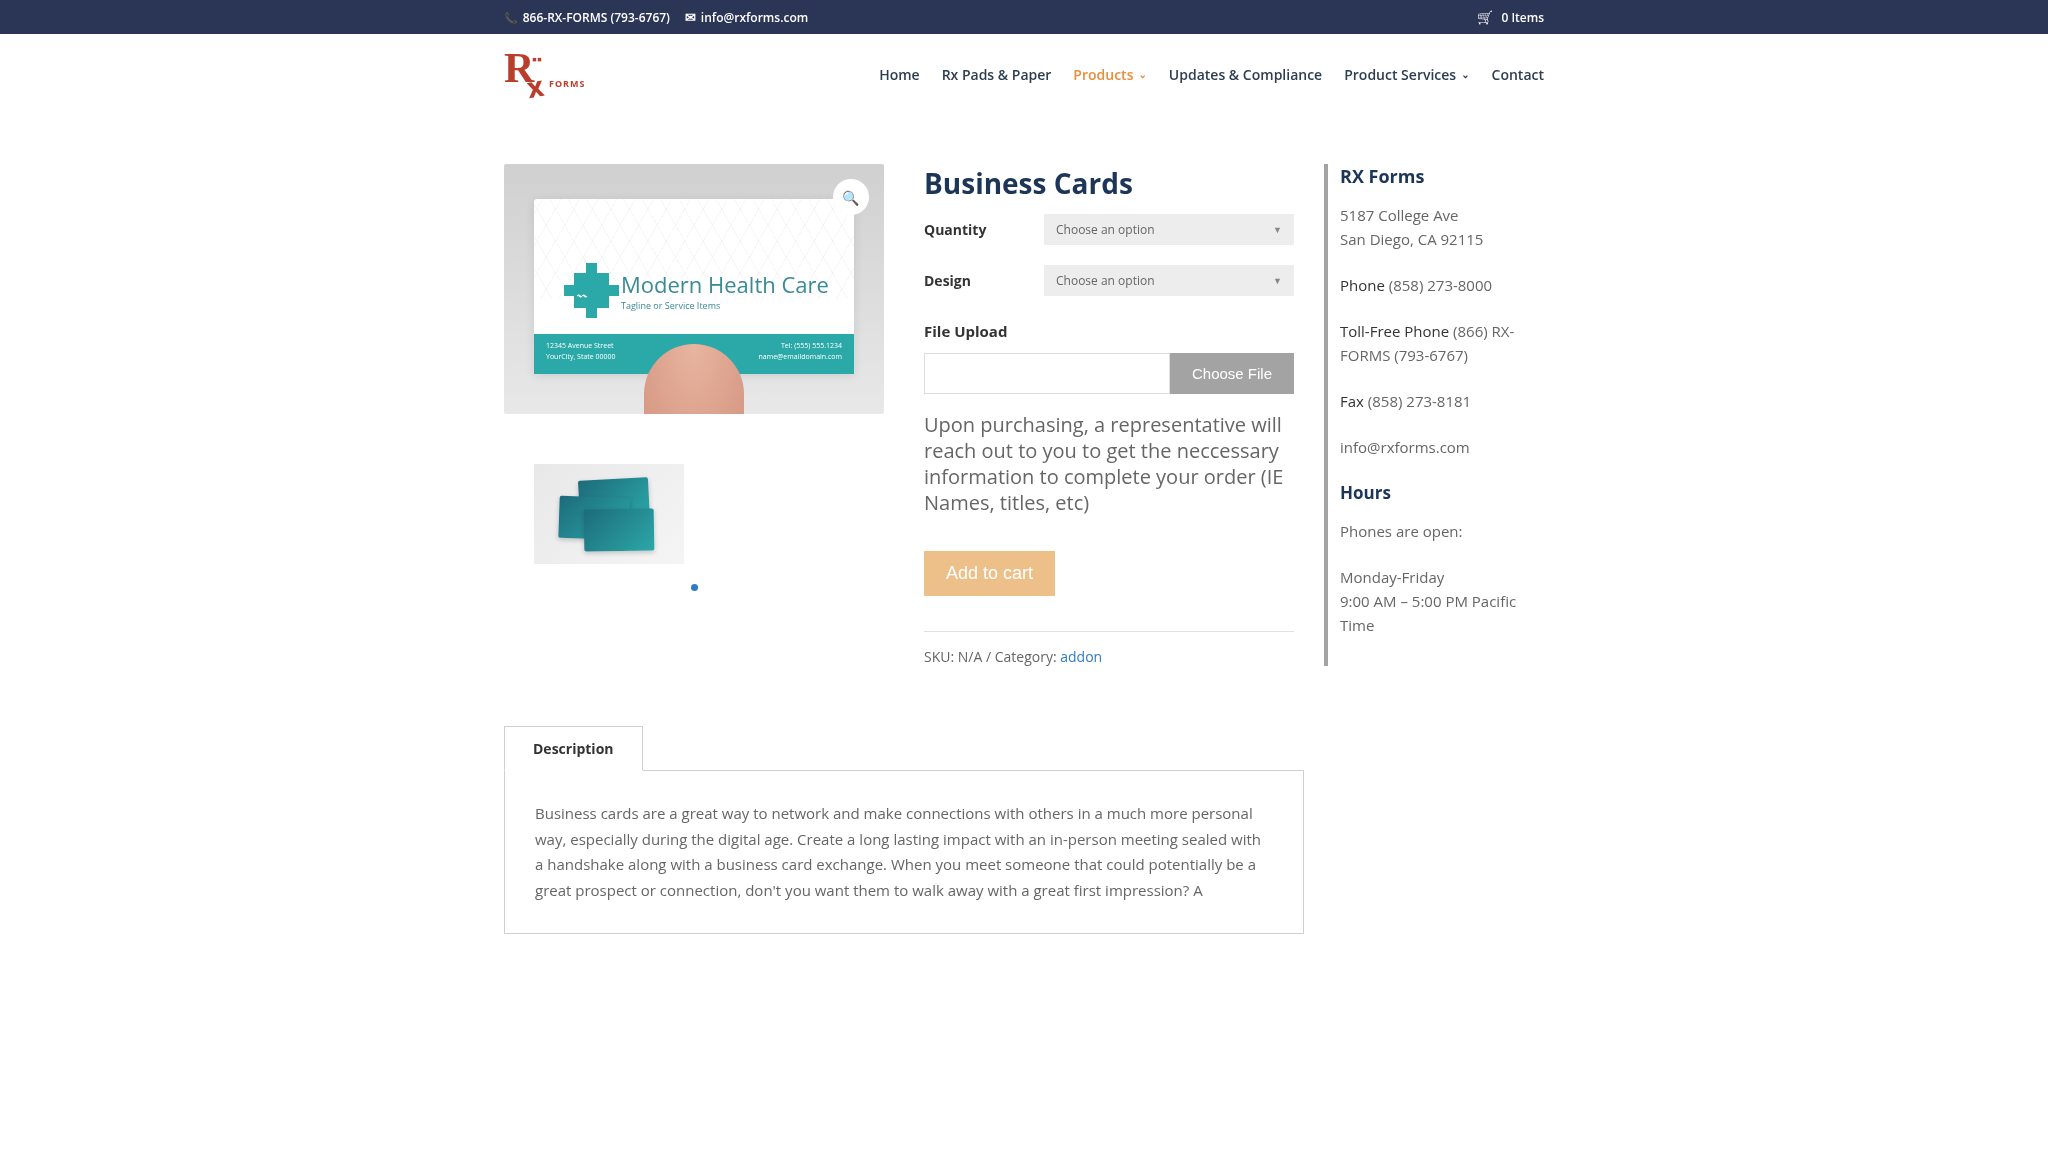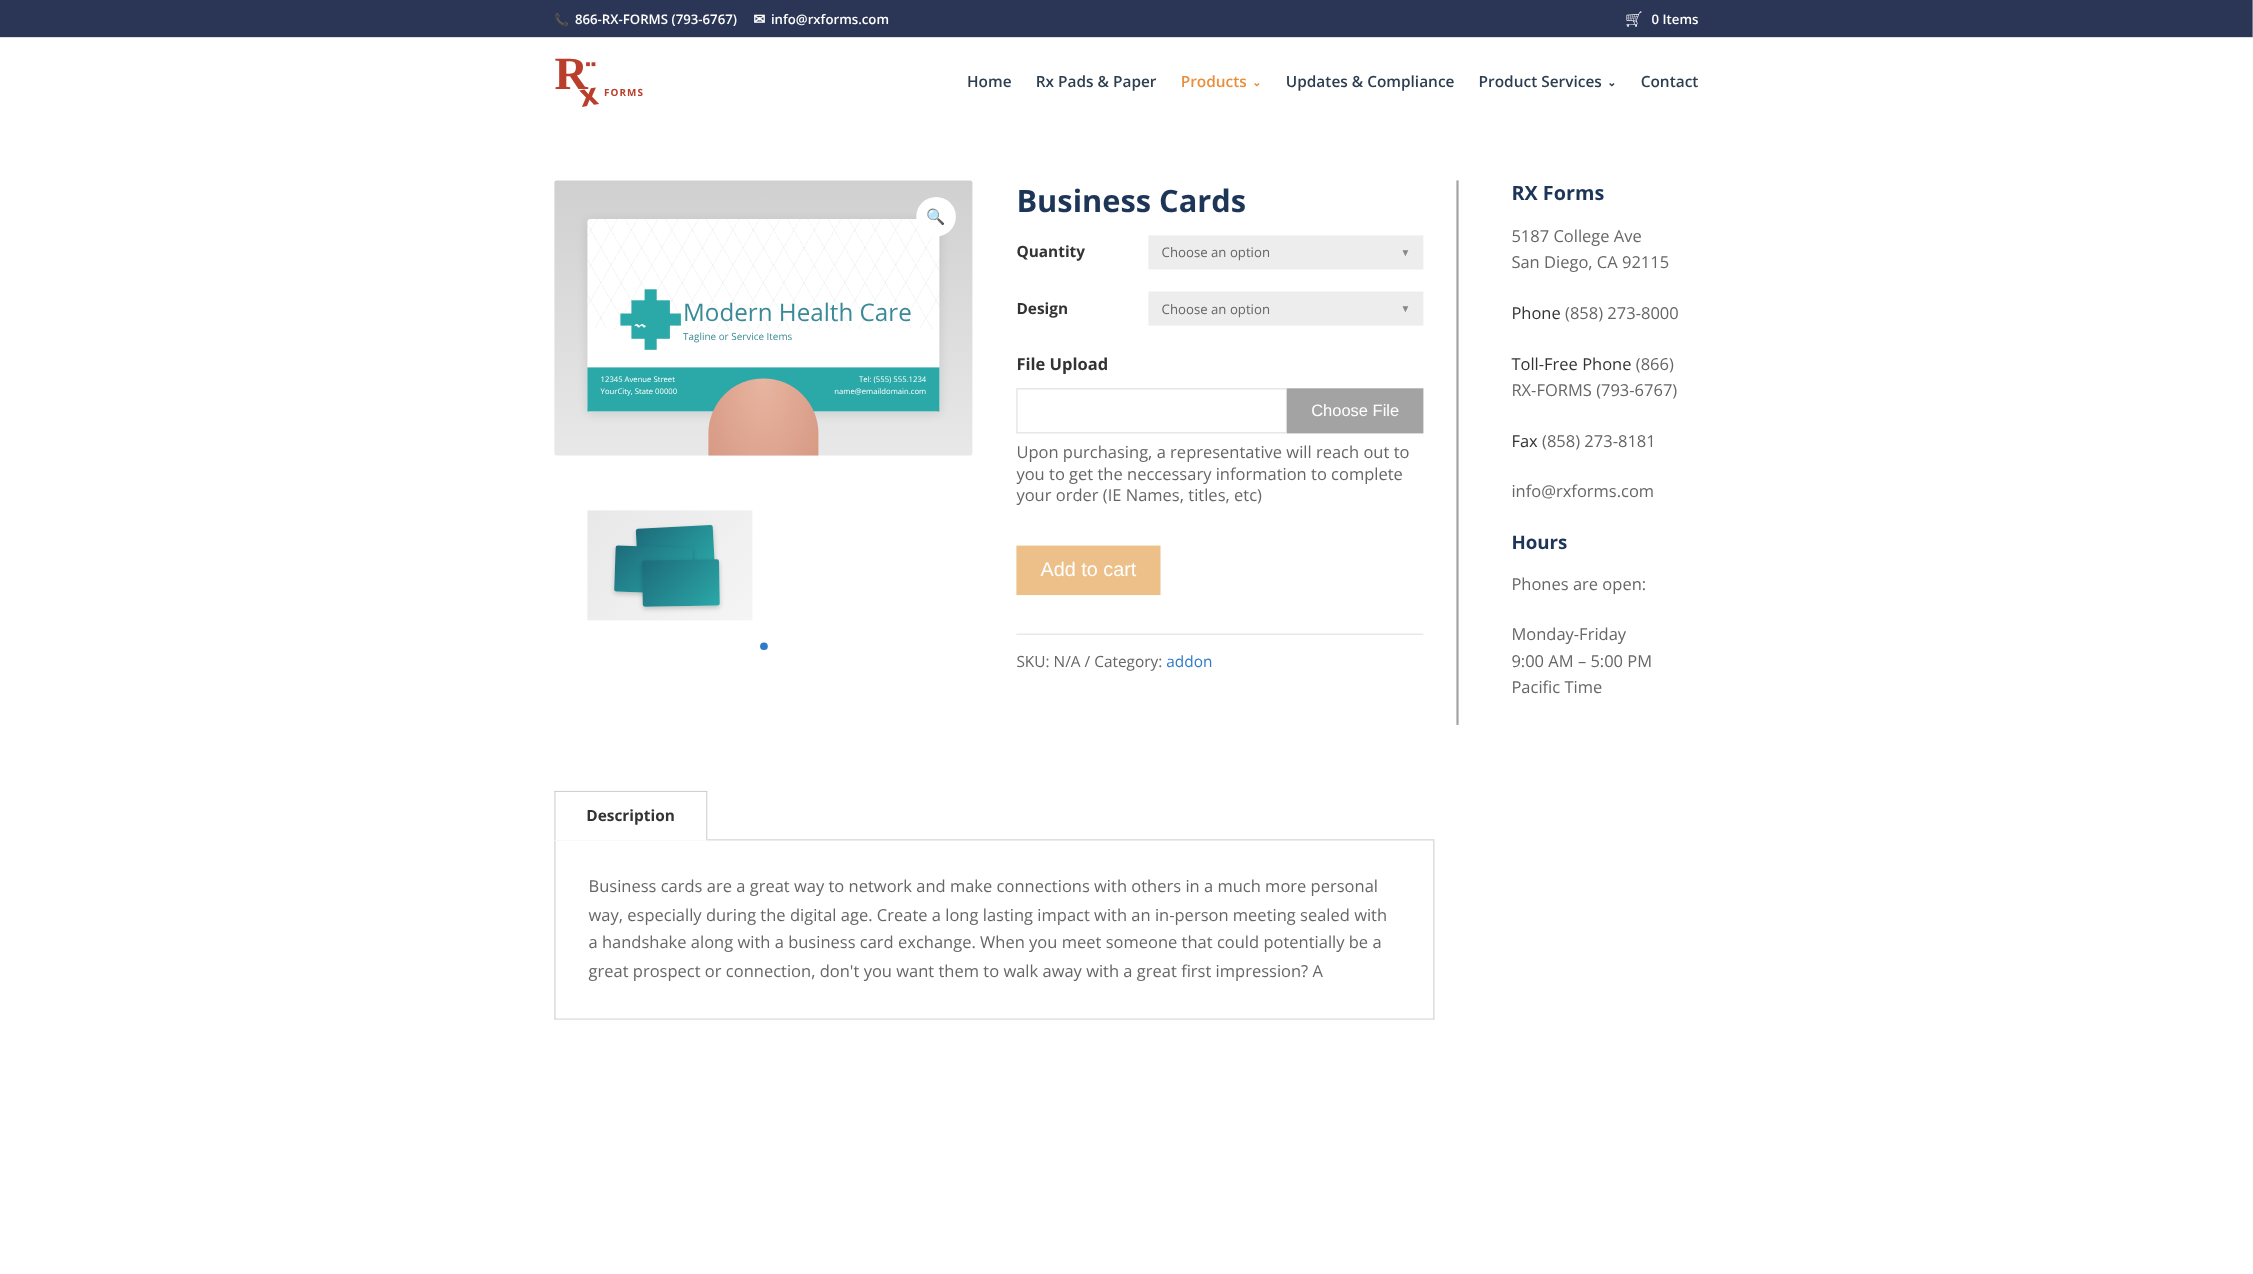--- a/index.html
+++ b/index.html
@@ -64,30 +64,30 @@
     .variation-label { flex: 0 0 120px; font-weight: 700; color: #333; font-size: 14px; }
     .variation-select { flex: 1; position: relative; }
     .select-box { background: #ededed; padding: 7px 12px; font-size: 12px; color: #666; cursor: pointer; display: flex; justify-content: space-between; align-items: center; }
     .select-arrow { font-size: 9px; color: #888; }
     
     .file-upload-section { margin-bottom: 20px; }
     .file-upload-label { font-weight: 700; color: #333; font-size: 15px; margin-bottom: 12px; display: block; }
     .file-upload-row { display: flex; }
     .file-upload-input { flex: 1; border: 1px solid #ddd; padding: 10px; font-size: 14px; }
     .file-upload-btn { background: #a3a3a3; color: #fff; padding: 12px 22px; border: none; font-size: 15px; font-weight: 500; cursor: pointer; }
-    .file-upload-note { font-size: 15px; color: #666; line-height: 1.3; margin-top: 8px; }
+    .file-upload-note { font-size: 20px; color: #666; line-height: 1.3; margin-top: 18px; }
     
     .add-to-cart { background: #edc08a; color: #fff; padding: 12px 22px; border: none; font-size: 18px; font-weight: 500; cursor: pointer; margin-top: 15px; margin-bottom: 20px; }
     
     .divider { border: none; border-top: 1px solid #e0e0e0; margin: 15px 0; }
     
     .product-meta { font-size: 14px; color: #666; }
     .product-meta a { color: #2e7cc8; text-decoration: none; }
     
-    .sidebar { flex: 0 0 220px; border-left: 2px solid #a3a3a3; padding-left: 48px; }
+    .sidebar { flex: 0 0 220px; border-left: 4px solid #a3a3a3; padding-left: 12px; }
     .sidebar-title { font-size: 18px; font-weight: 700; color: #1d3557; margin-bottom: 15px; }
     .sidebar-text { font-size: 15px; color: #666; line-height: 1.6; margin-bottom: 22px; }
     .sidebar-label { color: #333; font-weight: 400; }
     .sidebar-subtitle { font-size: 17px; font-weight: 700; color: #1d3557; margin-bottom: 15px; margin-top: 20px; }
     
     .tabs-section { max-width: 1080px; margin: 60px auto 0; padding: 0 20px; }
     .tabs-wrap { width: 800px; }
     .tabs { display: flex; border-bottom: 1px solid #d0d0d0; margin: 0; }
     .tab { padding: 12px 28px; border: 1px solid #d0d0d0; border-bottom: none; background: #f5f5f5; color: #666; font-size: 14px; font-weight: 700; cursor: pointer; margin-bottom: -1px; }
     .tab.active { background: #fff; color: #333; border-bottom: 1px solid #fff; }

